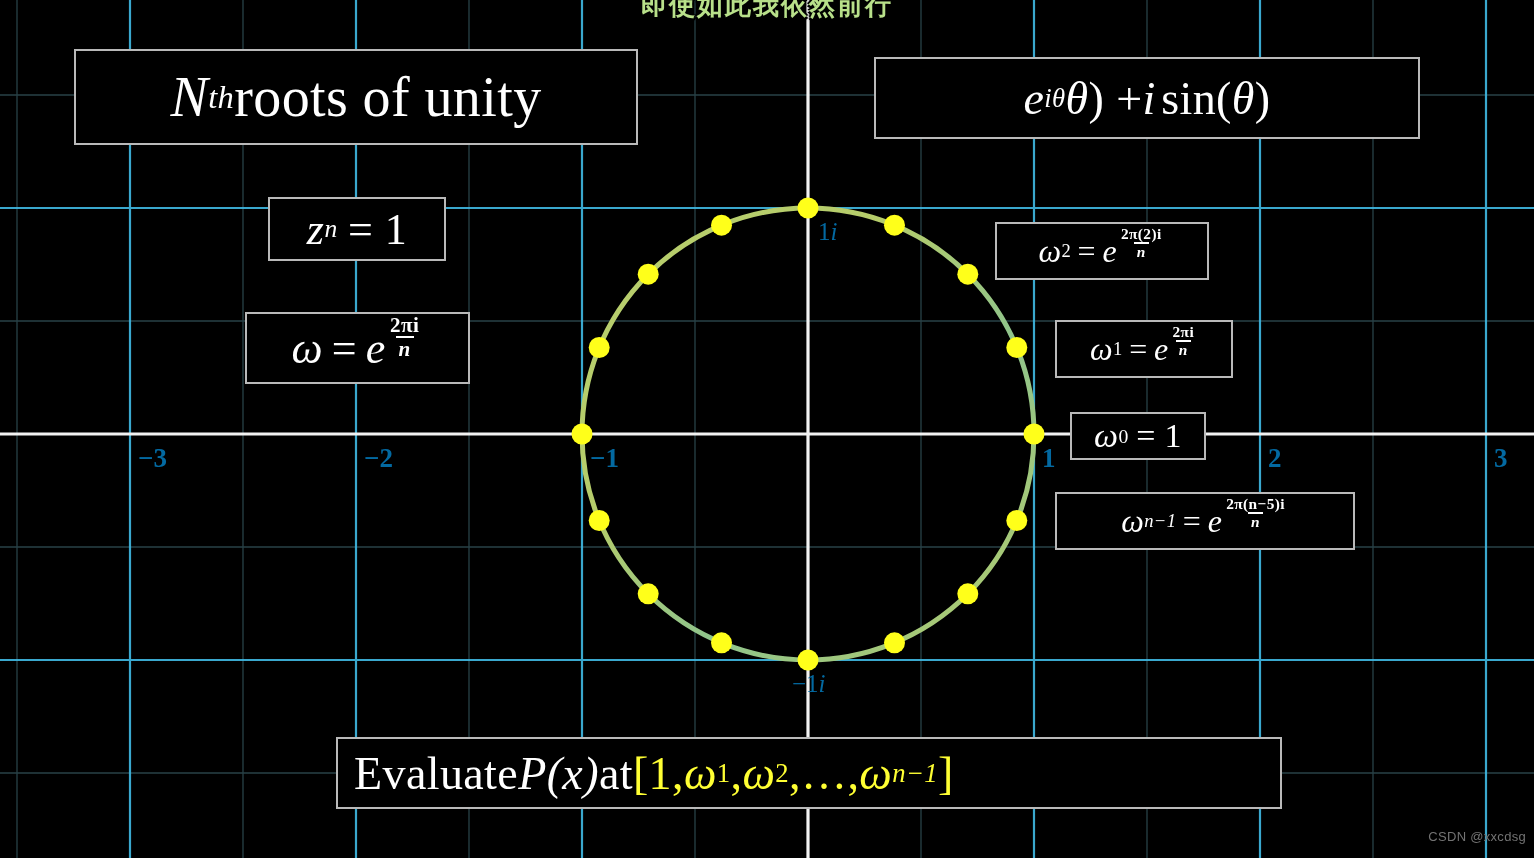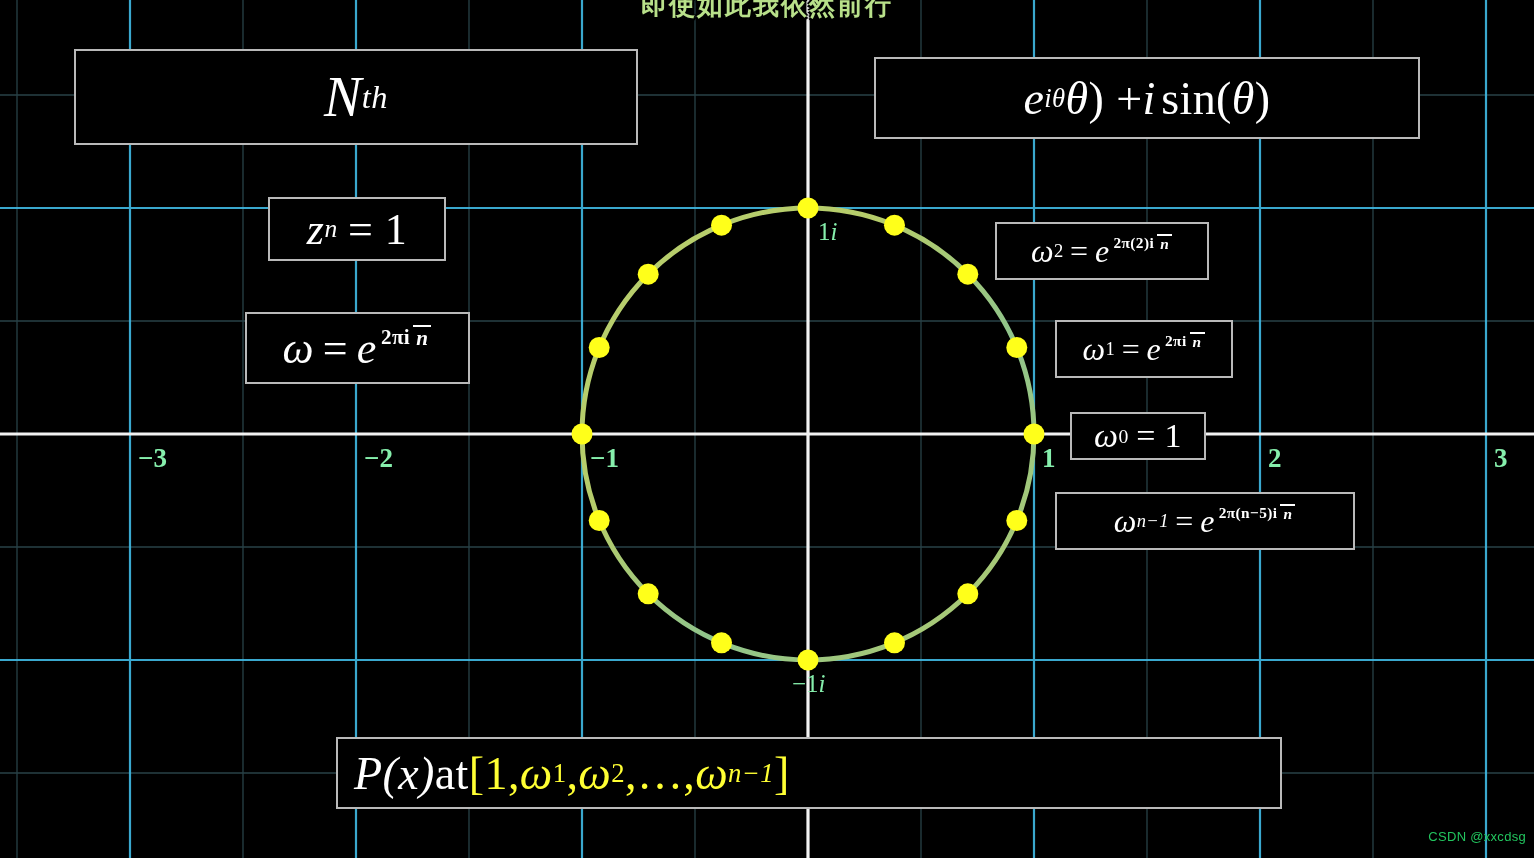--- a/index.html
+++ b/index.html
@@ -13,46 +13,46 @@
     color:#fff;
     display:flex;align-items:center;justify-content:center;
     white-space:nowrap;
     font-family:"Liberation Serif",serif;
     box-sizing:border-box;
     padding:2px 14px;
     letter-spacing:.4px;
   }
   .mathi{font-style:italic;}
   sup.s{font-size:.58em;vertical-align:super;line-height:0;}
-  .frac{display:inline-flex;flex-direction:row;align-items:center;justify-content:center;
+  .frac{display:inline-flex;flex-direction:column;align-items:center;justify-content:center;
         vertical-align:middle;font-size:.48em;line-height:1.05;margin:0 .06em;position:relative;top:-.52em;}
   .frac .num{padding:0 3px;font-weight:bold;}
   .frac .den{padding:0 3px;border-top:2px solid #fff;font-weight:bold;font-style:italic;}
-  .axlabel{position:absolute;color:#86efac;font-family:"Liberation Serif",serif;
+  .axlabel{position:absolute;color:#0369a1;font-family:"Liberation Serif",serif;
            font-size:27px;font-weight:bold;white-space:nowrap;}
   .axlabel.sm{font-size:25px;font-weight:normal;}
   #title-box{left:74px;top:49px;width:564px;height:96px;font-size:56px;border-width:2px;}
   #euler-box{left:874px;top:57px;width:546px;height:82px;font-size:46px;}
   #zn-box{left:268px;top:197px;width:178px;height:64px;font-size:44px;}
   #omega-box{left:245px;top:312px;width:225px;height:72px;font-size:44px;}
   #w2-box{left:995px;top:222px;width:214px;height:58px;font-size:32px;}
   #w1-box{left:1055px;top:320px;width:178px;height:58px;font-size:32px;}
   #w0-box{left:1070px;top:412px;width:136px;height:48px;font-size:34px;}
   #wn1-box{left:1055px;top:492px;width:300px;height:58px;font-size:32px;}
   #eval-box{left:336px;top:737px;width:946px;height:72px;font-size:46px;justify-content:flex-start;padding-left:16px;}
   .yellow{color:#ffff33;}
   #subtitle{
     position:absolute;left:0;top:-12px;width:1534px;text-align:center;
     color:#b8e08a;font-family:"DejaVu Sans",sans-serif;font-weight:bold;font-size:26px;
     letter-spacing:2px;
     text-shadow:-1.5px -1.5px 0 #000,1.5px -1.5px 0 #000,-1.5px 1.5px 0 #000,1.5px 1.5px 0 #000,
                  0 0 4px #000;
     white-space:nowrap;
   }
-  #watermark{position:absolute;right:8px;bottom:14px;color:#22c55e;
+  #watermark{position:absolute;right:8px;bottom:14px;color:#737373;
              font-family:"Liberation Sans",sans-serif;font-size:13px;letter-spacing:.3px;}
   .ital{font-style:italic;}
 </style>
 </head>
 <body>
 
 <div id="stage">
 
   <svg id="plot" viewBox="0 0 1534 858" xmlns="http://www.w3.org/2000/svg">
     <defs>
@@ -109,20 +109,21 @@
         <circle cx="967.8045999999999" cy="593.8045999999999" r="10.5" fill="#ffff1a"></circle>
         <circle cx="1016.8014000000001" cy="520.4902" r="10.5" fill="#ffff1a"></circle>
       </g>
   </svg>
 
   <div id="subtitle">即使如此我依然前行</div>
 
   <div class="box" id="title-box">
     <span class="mathi">N</span>
       <sup class="s mathi">th</sup>
+      <span> roots of unity</span>
   </div>
 
   <div class="box" id="euler-box">
     <span class="mathi">e</span>
       <sup class="s mathi">iθ</sup>
       <span class="mathi">θ</span>
       <span>) + </span>
       <span class="mathi">i</span>
       <span style="padding-left:.12em">sin(</span>
       <span class="mathi">θ</span>
@@ -178,20 +179,21 @@
       <sup class="s mathi">n−1</sup>
       <span style="padding:0 .2em">=</span>
       <span class="mathi">e</span>
       <span class="frac">
         <span class="num">2π(n−5)i</span>
         <span class="den">n</span>
       </span>
   </div>
 
   <div class="box" id="eval-box">
+    <span>Evaluate </span>
       <span class="mathi">P</span>
       <span class="mathi">(x)</span>
       <span> at </span>
       <span class="yellow">[1,</span>
       <span class="yellow mathi">ω</span>
       <sup class="s yellow">1</sup>
       <span class="yellow">,</span>
       <span class="yellow mathi">ω</span>
       <sup class="s yellow">2</sup>
       <span class="yellow">,…,</span>

